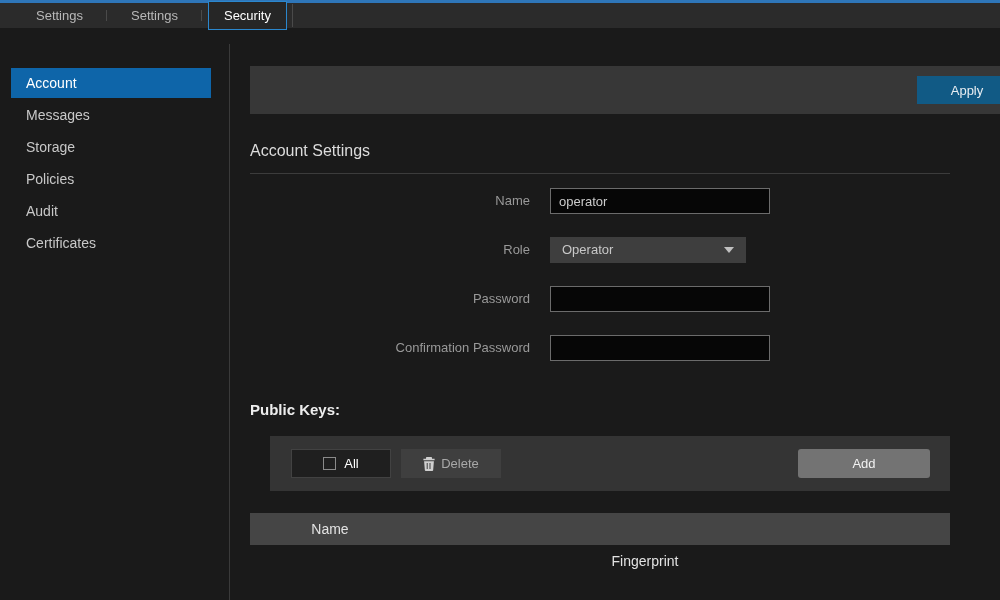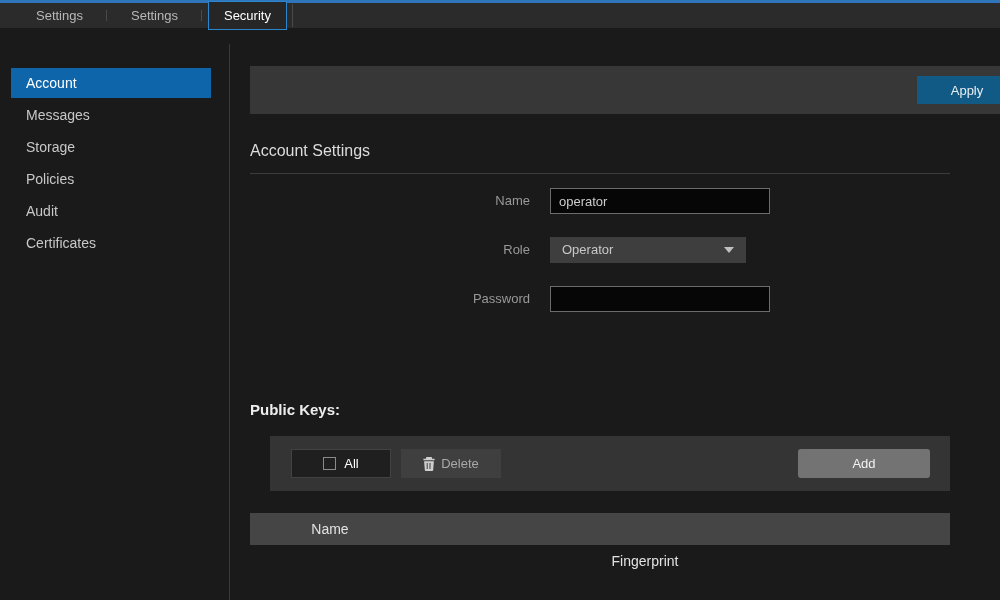--- a/index.html
+++ b/index.html
@@ -151,20 +151,24 @@
   </div>
 
   <div class="frow" style="top:193px;">
     <div class="flabel">Role</div>
     <div class="fselect">
       <span>Operator</span>
       <span class="caret"></span>
     </div>
   </div>
 
+  <div class="frow" style="top:291px;">
+    <div class="flabel">Confirmation Password</div>
+    <input class="finput" type="password" value="" style="">
+  </div>
 
   <div class="pk-title">Public Keys:</div>
 
   <div class="keys-toolbar">
     <div class="all-btn">
       <span class="checkbox"></span>
       <span>All</span>
     </div>
     <button class="delete-btn">
       <span style="display:flex;align-items:center;">

